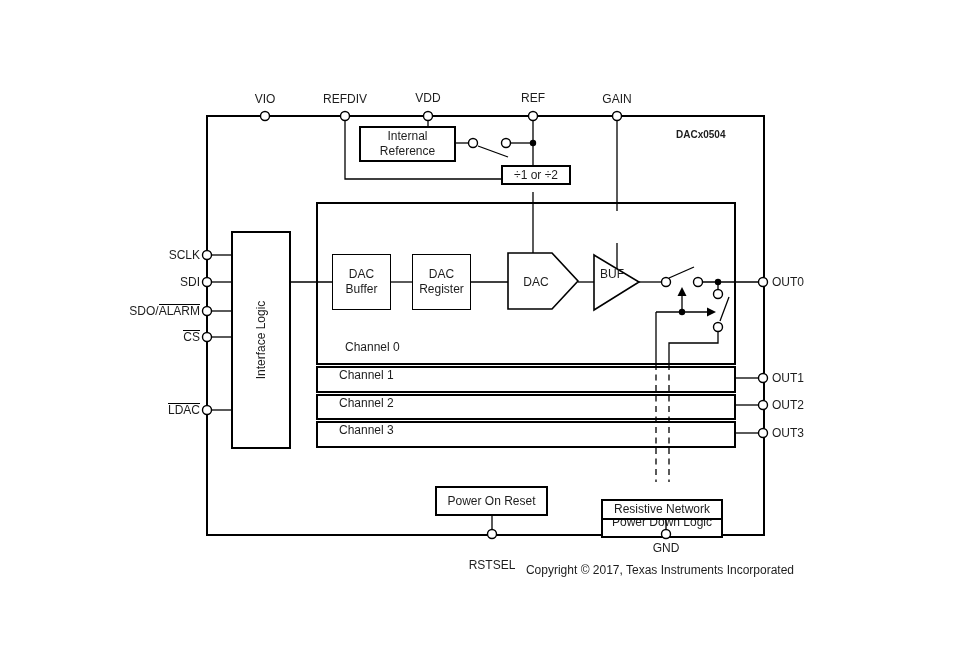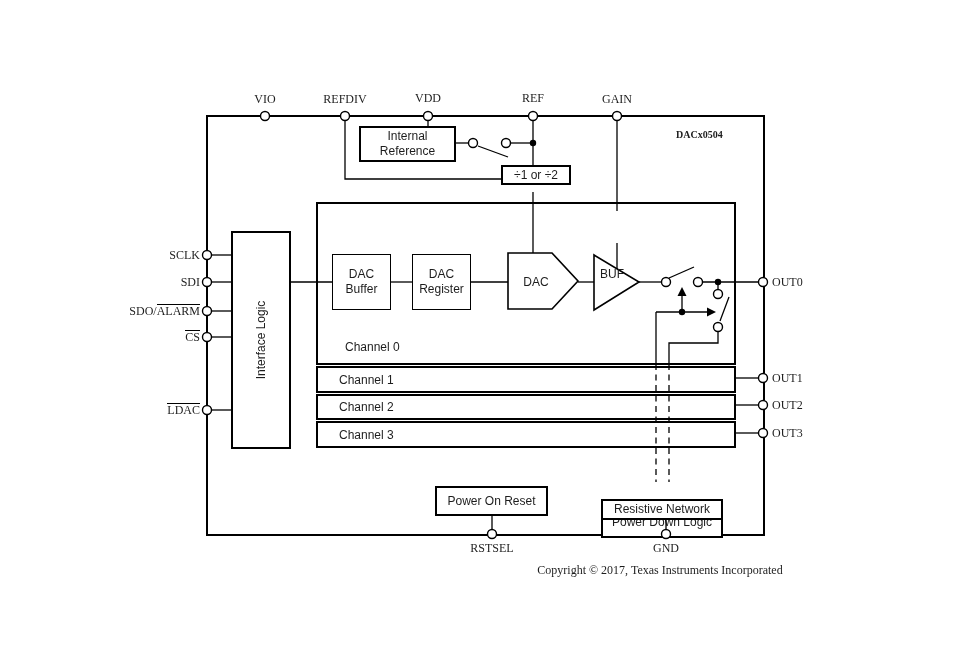--- a/index.html
+++ b/index.html
@@ -8,27 +8,27 @@
     font-family:"Liberation Sans", sans-serif;color:#1d1d1d;overflow:hidden;
   }
   .box{
     position:absolute;border:2px solid #000;background:#fff;box-sizing:border-box;
     display:flex;flex-direction:column;align-items:center;justify-content:center;
     text-align:center;font-size:12px;line-height:15px;
   }
   .box.thin{border-width:1.5px;}
   .channel{
     position:absolute;border:2px solid #000;background:#fff;box-sizing:border-box;
-    display:flex;align-items:center;font-size:12px;
+    display:flex;align-items:flex-start;font-size:12px;
   }
   .channel .ch-label{padding-left:21px;}
   .channel.ch0{align-items:flex-end;}
   .channel.ch0 .ch-label{padding-bottom:9px;}
   .svg-layer{position:absolute;left:0;top:0;z-index:5;}
-  .lbl{position:absolute;font-size:12px;white-space:nowrap;z-index:6;font-family:Liberation Serif, serif;}
+  .lbl{position:absolute;font-size:12px;white-space:nowrap;z-index:6;}
   .pin-top{transform:translateX(-50%);}
   .pin-left{width:86px;text-align:right;left:114px;}
   .pin-bottom{transform:translateX(-50%);}
   .title{font-weight:bold;font-size:10px;}
   .ovl{display:inline-block;border-top:1.2px solid #000;line-height:13px;}
   .vtext{
     position:absolute;z-index:6;font-size:12px;white-space:nowrap;
     transform:translate(-50%,-50%) rotate(-90deg);
   }
   .inbox-lbl{position:absolute;z-index:6;font-size:12px;transform:translate(-50%,-50%);}
@@ -206,21 +206,21 @@
   </div>
   <div class="lbl pin-left" style="top:403px;">
     <span></span><span class="ovl">LDAC</span>
   </div>
 
   <div class="lbl" style="left:772px;top:275px;">OUT0</div>
   <div class="lbl" style="left:772px;top:371px;">OUT1</div>
   <div class="lbl" style="left:772px;top:398px;">OUT2</div>
   <div class="lbl" style="left:772px;top:426px;">OUT3</div>
 
-  <div class="lbl pin-bottom" style="left:492px;top:541px;">RSTSEL</div>
+  <div class="lbl pin-bottom" style="left:492px;top:558px;">RSTSEL</div>
   <div class="lbl pin-bottom" style="left:666px;top:541px;">GND</div>
 
   <div class="vtext" style="left:261px;top:340px;">Interface Logic</div>
 
   <div class="inbox-lbl" style="left:536px;top:282px;">DAC</div>
   <div class="inbox-lbl" style="left:612px;top:274px;">BUF</div>
 
   <div class="lbl pin-bottom" style="left:660px;top:563px;">Copyright © 2017, Texas Instruments Incorporated</div>
 
 </div>

